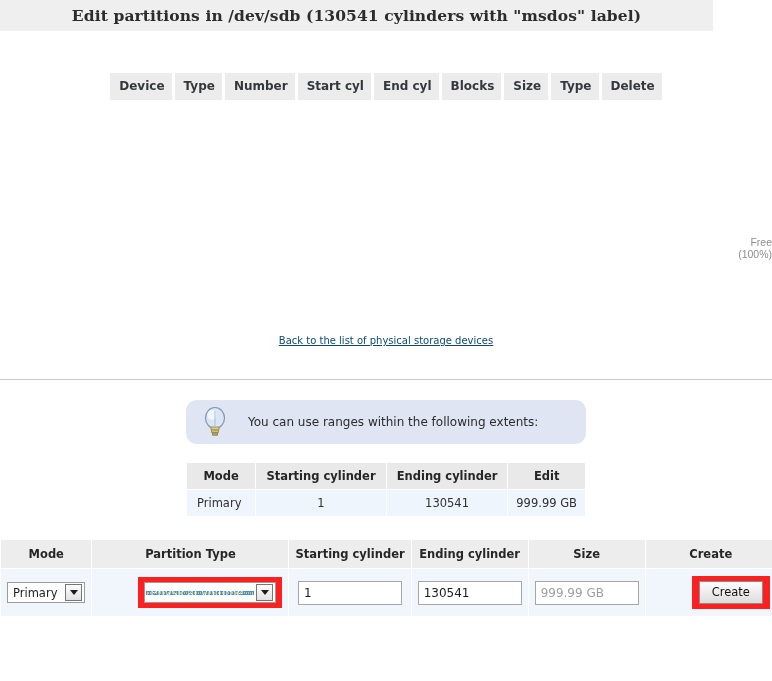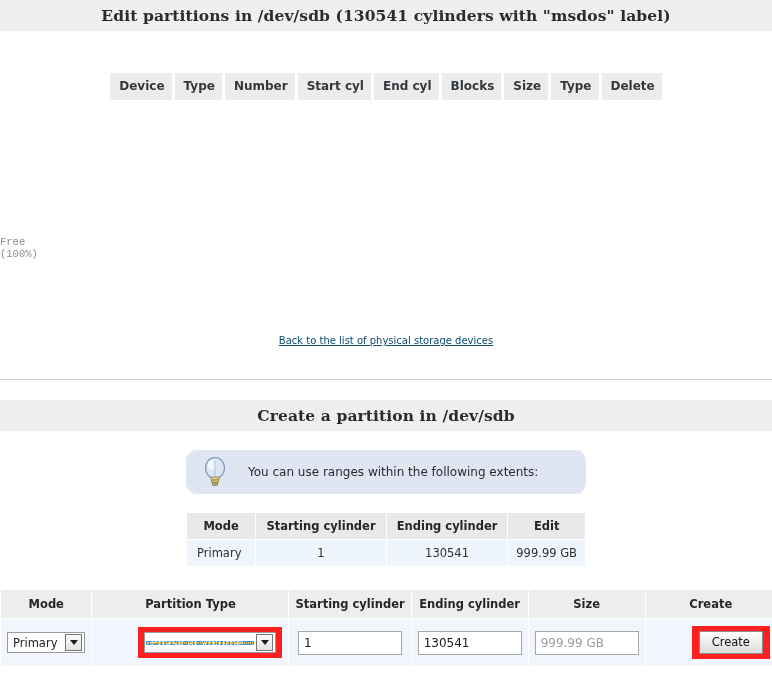--- a/index.html
+++ b/index.html
@@ -9,21 +9,21 @@
     background: #ffffff;
     font-family: "DejaVu Sans", "Liberation Sans", sans-serif;
     font-size: 12px;
     color: #222222;
     overflow: hidden;
   }
   .page { position: relative; width: 772px; height: 681px; }
 
   
   .section-band {
-    width: 772px;
+    width: 713px;
     background: #efefef;
     text-align: center;
     font-family: "DejaVu Serif", "Liberation Serif", serif;
     font-weight: bold;
     font-size: 15.5px;
     color: #2c2c2c;
     letter-spacing: 0.1px;
   }
   #title-band { height: 31px; line-height: 31px; }
   #create-band { height: 31px; line-height: 31px; }
@@ -49,25 +49,25 @@
     font-size: 12px;
     padding: 6px 7px 7px 9px;
     text-align: center;
     white-space: nowrap;
     border: 0;
   }
   .free-label {
     position: absolute;
     left: 0; right: 0;
     top: 163px;
-    text-align: left;
+    text-align: right;
     font-size: 10.5px;
     line-height: 12px;
     color: #8e8e8e;
-    font-family: Liberation Mono, monospace;
+    font-family: Liberation Sans, sans-serif;
   }
 
   
   .back-link-wrap {
     width: 772px;
     text-align: center;
     padding-top: 10px;
     padding-bottom: 32px;
   }
   a.link {
@@ -273,21 +273,20 @@
     </div>
 
   </div>
 
   <div class="back-link-wrap">
     <a class="link" href="#">Back to the list of physical storage devices</a>
   </div>
 
   <hr class="divider">
 
-  <div class="section-band" id="create-band">Create a partition in /dev/sdb</div>
 
   <div class="tipbox">
     <div class="bulb">
       <svg width="26" height="34" viewBox="0 0 26 34" xmlns="http://www.w3.org/2000/svg">
         <ellipse cx="13" cy="13" rx="9.5" ry="10.5" fill="#dbe6f4" stroke="#7d94b4" stroke-width="1.2"></ellipse>
         <ellipse cx="10" cy="10" rx="4.5" ry="5" fill="#f2f7fd" opacity="0.9"></ellipse>
         <path d="M9 22 h8 v3 h-8 z" fill="#d9cf8c" stroke="#9a8f4c" stroke-width="0.9"></path>
         <path d="M9.5 25 h7 v2.6 h-7 z" fill="#cfc27a" stroke="#9a8f4c" stroke-width="0.9"></path>
         <path d="M10.5 27.8 h5 v2.4 h-5 z" fill="#b9ac66" stroke="#8b8047" stroke-width="0.9"></path>
         <line x1="13" y1="6" x2="13" y2="21" stroke="#9fb2c9" stroke-width="0.8"></line>

